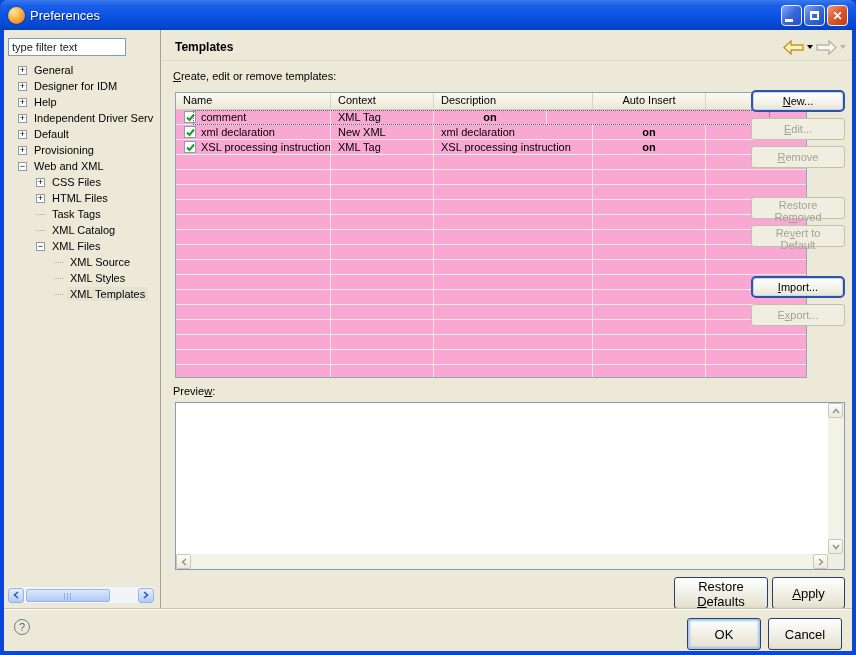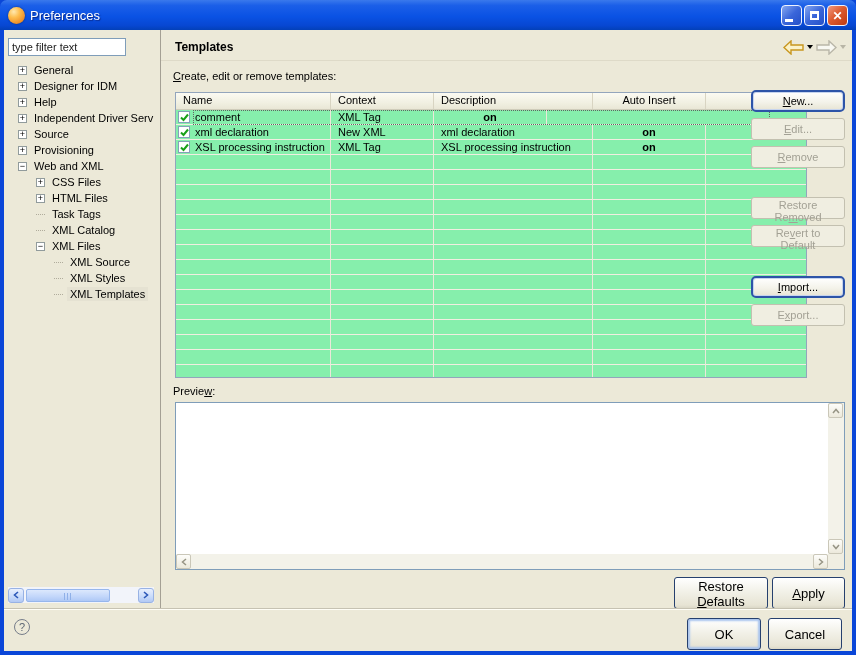--- a/index.html
+++ b/index.html
@@ -44,31 +44,31 @@
   
   .page-title{position:absolute;left:171px;top:10px;font-size:12px;font-weight:bold;color:#000;}
   .header-rule{position:absolute;left:157px;top:30px;right:0;height:1px;background:#dedac8;}
   .nav-arrows{position:absolute;right:6px;top:8px;display:flex;align-items:center;gap:3px;height:18px;}
   .caret{width:0;height:0;border-left:3px solid transparent;border-right:3px solid transparent;border-top:4px solid #000;}
   .caret.dim{border-top-color:#b8b5a6;}
   
   .create-label{position:absolute;left:169px;top:40px;font-size:11px;color:#000;}
   .preview-label{position:absolute;left:169px;top:355px;font-size:11px;color:#000;}
   
-  .tmpl-table{position:absolute;left:171px;top:62px;width:632px;height:286px;border:1px solid #93a5bc;background:#86efac;overflow:hidden;}
+  .tmpl-table{position:absolute;left:171px;top:62px;width:632px;height:286px;border:1px solid #93a5bc;background:#f9a8d4;overflow:hidden;}
   .thead{display:flex;height:17px;background:linear-gradient(180deg,#fbfaf2 0%,#f1f0e2 60%,#e9e7d6 100%);border-bottom:1px solid #cfccba;}
   .th{font-size:11px;padding:1px 0 0 7px;border-right:1px solid #d8d4c2;white-space:nowrap;overflow:hidden;flex:none;}
   .th.center{text-align:center;padding-left:0;}
   .th.filler{flex:1;border-right:none;}
   .tr{display:flex;height:15px;position:relative;}
   .td{font-size:11px;border-right:1px solid #ebe8d9;border-bottom:1px solid #f1eee1;white-space:nowrap;overflow:hidden;
     padding:0 0 0 7px;display:flex;align-items:center;flex:none;}
   .td.center{justify-content:center;padding-left:0;font-weight:bold;}
   .td.filler{flex:1;border-right:none;}
-  .td.name-cell{padding-left:2px;gap:5px;}
+  .td.name-cell{padding-left:8px;gap:5px;}
   .checkbox{width:12px;height:12px;border:1px solid #86a0b8;background:#fff;display:inline-flex;align-items:center;justify-content:center;flex:none;}
   .tr.focused::after{content:"";position:absolute;left:17px;right:36px;top:0;bottom:0;border:1px dotted #636363;pointer-events:none;}
   
   .actions{position:absolute;left:747px;top:60px;width:94px;display:flex;flex-direction:column;}
   .side-btn{height:22px;margin-bottom:6px;font-size:11px;border-radius:3px;cursor:default;}
   .side-btn.gap{margin-top:23px;}
   .side-btn.accent{border:2px solid #2d54a8;border-radius:5px;color:#000;
     background:linear-gradient(180deg,#ffffff 0%,#f4f3ea 55%,#e7e4d4 100%);box-shadow:inset 0 0 0 1px #c6d4ee;}
   .side-btn.disabled{border:1px solid #c3c0b0;background:#f0eee1;color:#a3a195;}
   
@@ -127,21 +127,21 @@
         <div class="tree-item" style="padding-left: 14px;">
           <span class="expander">+</span>
           <span class="tree-label">Help</span>
         </div>
         <div class="tree-item" style="padding-left: 14px;">
           <span class="expander">+</span>
           <span class="tree-label">Independent Driver Serv</span>
         </div>
         <div class="tree-item" style="padding-left: 14px;">
           <span class="expander">+</span>
-          <span class="tree-label">Source</span>
+          <span class="tree-label">Default</span>
         </div>
         <div class="tree-item" style="padding-left: 14px;">
           <span class="expander">+</span>
           <span class="tree-label">Provisioning</span>
         </div>
         <div class="tree-item" style="padding-left: 14px;">
           <span class="expander">−</span>
           <span class="tree-label">Web and XML</span>
         </div>
         <div class="tree-item" style="padding-left: 32px;">

